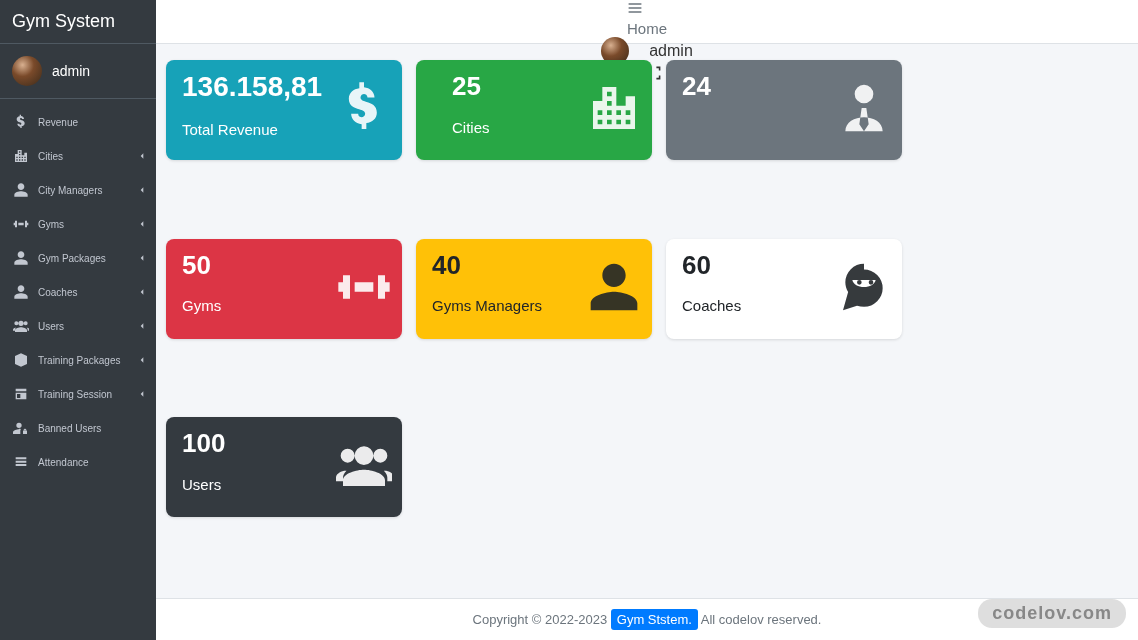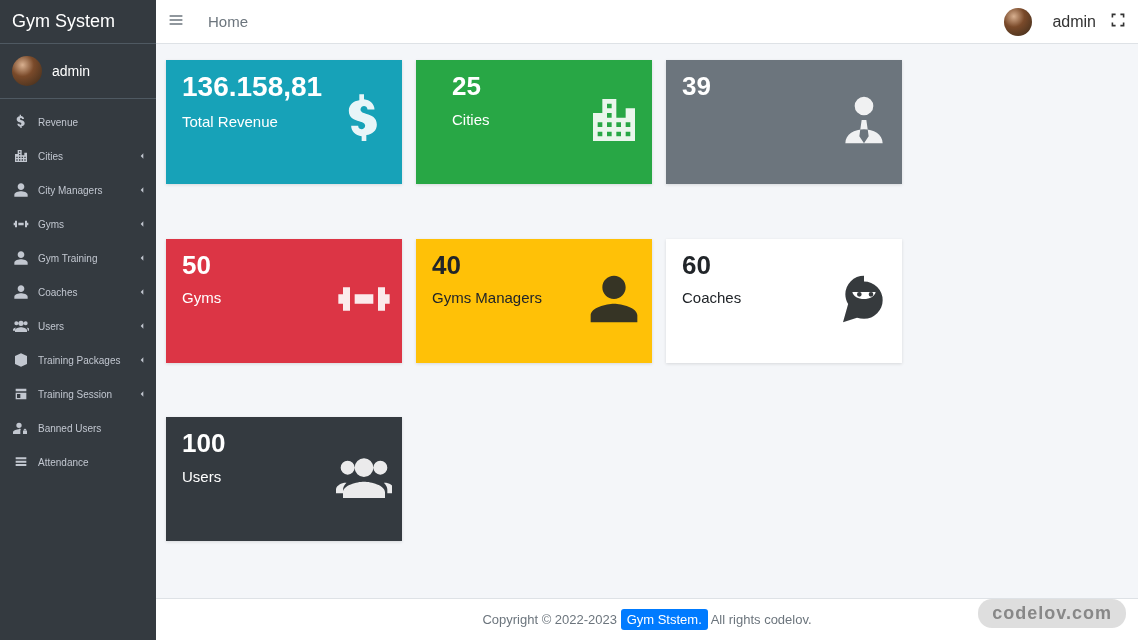--- a/index.html
+++ b/index.html
@@ -13,33 +13,33 @@
 .user-panel .uname { color: #fff; font-size: 14px; }
 
 .nav { list-style: none; padding: 6px 0; flex: 1; }
 .nav li { display: flex; align-items: center; padding: 9px 10px; font-size: 10px; color: #c2c7d0; cursor: pointer; position: relative; }
 .nav .nicon { width: 22px; display: inline-flex; justify-content: center; margin-right: 6px; }
 .nav .nicon svg { width: 16px; height: 16px; }
 .nav .chev { position: absolute; right: 10px; }
 .nav .chev svg { width: 8px; height: 8px; }
 
 .main { flex: 1; display: flex; flex-direction: column; }
-.topbar { height: 44px; background: #fff; border-bottom: 1px solid #dee2e6; display: flex; align-items: center; padding: 0 12px; }
+.topbar { height: 44px; background: #fff; border-bottom: 1px solid #dee2e6; display: flex; align-items: center; padding: 0 20px; flex-direction: column; }
 .hamburger { cursor: pointer; margin-right: 24px; color: #6c757d; }
 .breadcrumb { color: #6c757d; font-size: 15px; }
 .spacer { flex: 1; }
 .top-user { display: flex; align-items: center; gap: 10px; color: #333; }
 .top-user .avatar { width: 28px; height: 28px; }
 .fullscreen-icon { cursor: pointer; color: #333; }
 
 .content { padding: 16px 10px; display: flex; flex-wrap: wrap; gap: 14px; flex: 1; }
-.card { flex: 0 0 236px; height: 124px; border-radius: 0; padding: 12px 16px; color: #fff; position: relative; overflow: hidden; box-shadow: 0 1px 3px rgba(0,0,0,0.12); }
+.card { flex: 0 0 236px; height: 100px; border-radius: 8px; padding: 12px 16px; color: #fff; position: relative; overflow: hidden; box-shadow: 0 1px 3px rgba(0,0,0,0.12); }
 .card.white { color: #212529; background: #fff; }
 .card .value { font-size: 26px; font-weight: 700; line-height: 1.1; }
-.card .label { font-size: 15px; margin-top: 10px; }
+.card .label { font-size: 15px; margin-top: 18px; }
 .card .cicon { position: absolute; right: 10px; top: 50%; transform: translateY(-50%); opacity: 0.9; }
 .card .cicon svg { width: 56px; height: 56px; }
 .card.wide .value { font-size: 28px; }
 
 .footer { background: #fff; border-top: 1px solid #dee2e6; padding: 10px 16px; text-align: center; font-size: 13px; color: #6c757d; }
 .footer .btnlink { background: #007bff; color: #fff; padding: 3px 6px; border-radius: 3px; display: inline-block; }
 
 .watermark { position: fixed; right: 12px; bottom: 12px; background: rgba(200,200,200,0.6); color: #888; padding: 4px 14px; border-radius: 14px; font-size: 18px; font-weight: 700; letter-spacing: 1px; pointer-events: none; font-family: "Segoe UI", sans-serif; }
 </style>
 </head>
@@ -140,21 +140,21 @@
           <span class="chev"><svg>
               <use href="#i-chev"></use>
             </svg></span>
         </li>
         <li>
           <span class="nicon">
             <svg>
               <use href="#i-user"></use>
             </svg>
           </span>
-          <span>Gym Training</span>
+          <span>Gym Packages</span>
           <span class="chev"><svg>
               <use href="#i-chev"></use>
             </svg></span>
         </li>
         <li>
           <span class="nicon">
             <svg>
               <use href="#i-user"></use>
             </svg>
           </span>
@@ -240,21 +240,21 @@
             </svg></div>
         </div>
         <div class="card" style="background: rgb(40, 167, 69); color: rgb(255, 255, 255); padding-left: 36px;">
           <div class="value">25</div>
           <div class="label">Cities</div>
           <div class="cicon"><svg>
               <use href="#i-city"></use>
             </svg></div>
         </div>
         <div class="card" style="background: rgb(108, 117, 125); color: rgb(255, 255, 255);">
-          <div class="value">39</div>
+          <div class="value">24</div>
           <div class="cicon"><svg>
               <use href="#i-usertie"></use>
             </svg></div>
         </div>
         <div class="card" style="background: rgb(220, 53, 69); color: rgb(255, 255, 255);">
           <div class="value">50</div>
           <div class="label">Gyms</div>
           <div class="cicon"><svg>
               <use href="#i-dumbbell"></use>
             </svg></div>
@@ -278,18 +278,18 @@
           <div class="label">Users</div>
           <div class="cicon"><svg>
               <use href="#i-users"></use>
             </svg></div>
         </div>
       </div>
 
     <div class="footer">
       <span>Copyright © 2022-2023</span>
       <span class="btnlink">Gym Ststem.</span>
-      <span>All rights codelov.</span>
+      <span>All codelov reserved.</span>
     </div>
   </div>
 </div>
 
 <div class="watermark">codelov.com</div>
 
 </body></html>

